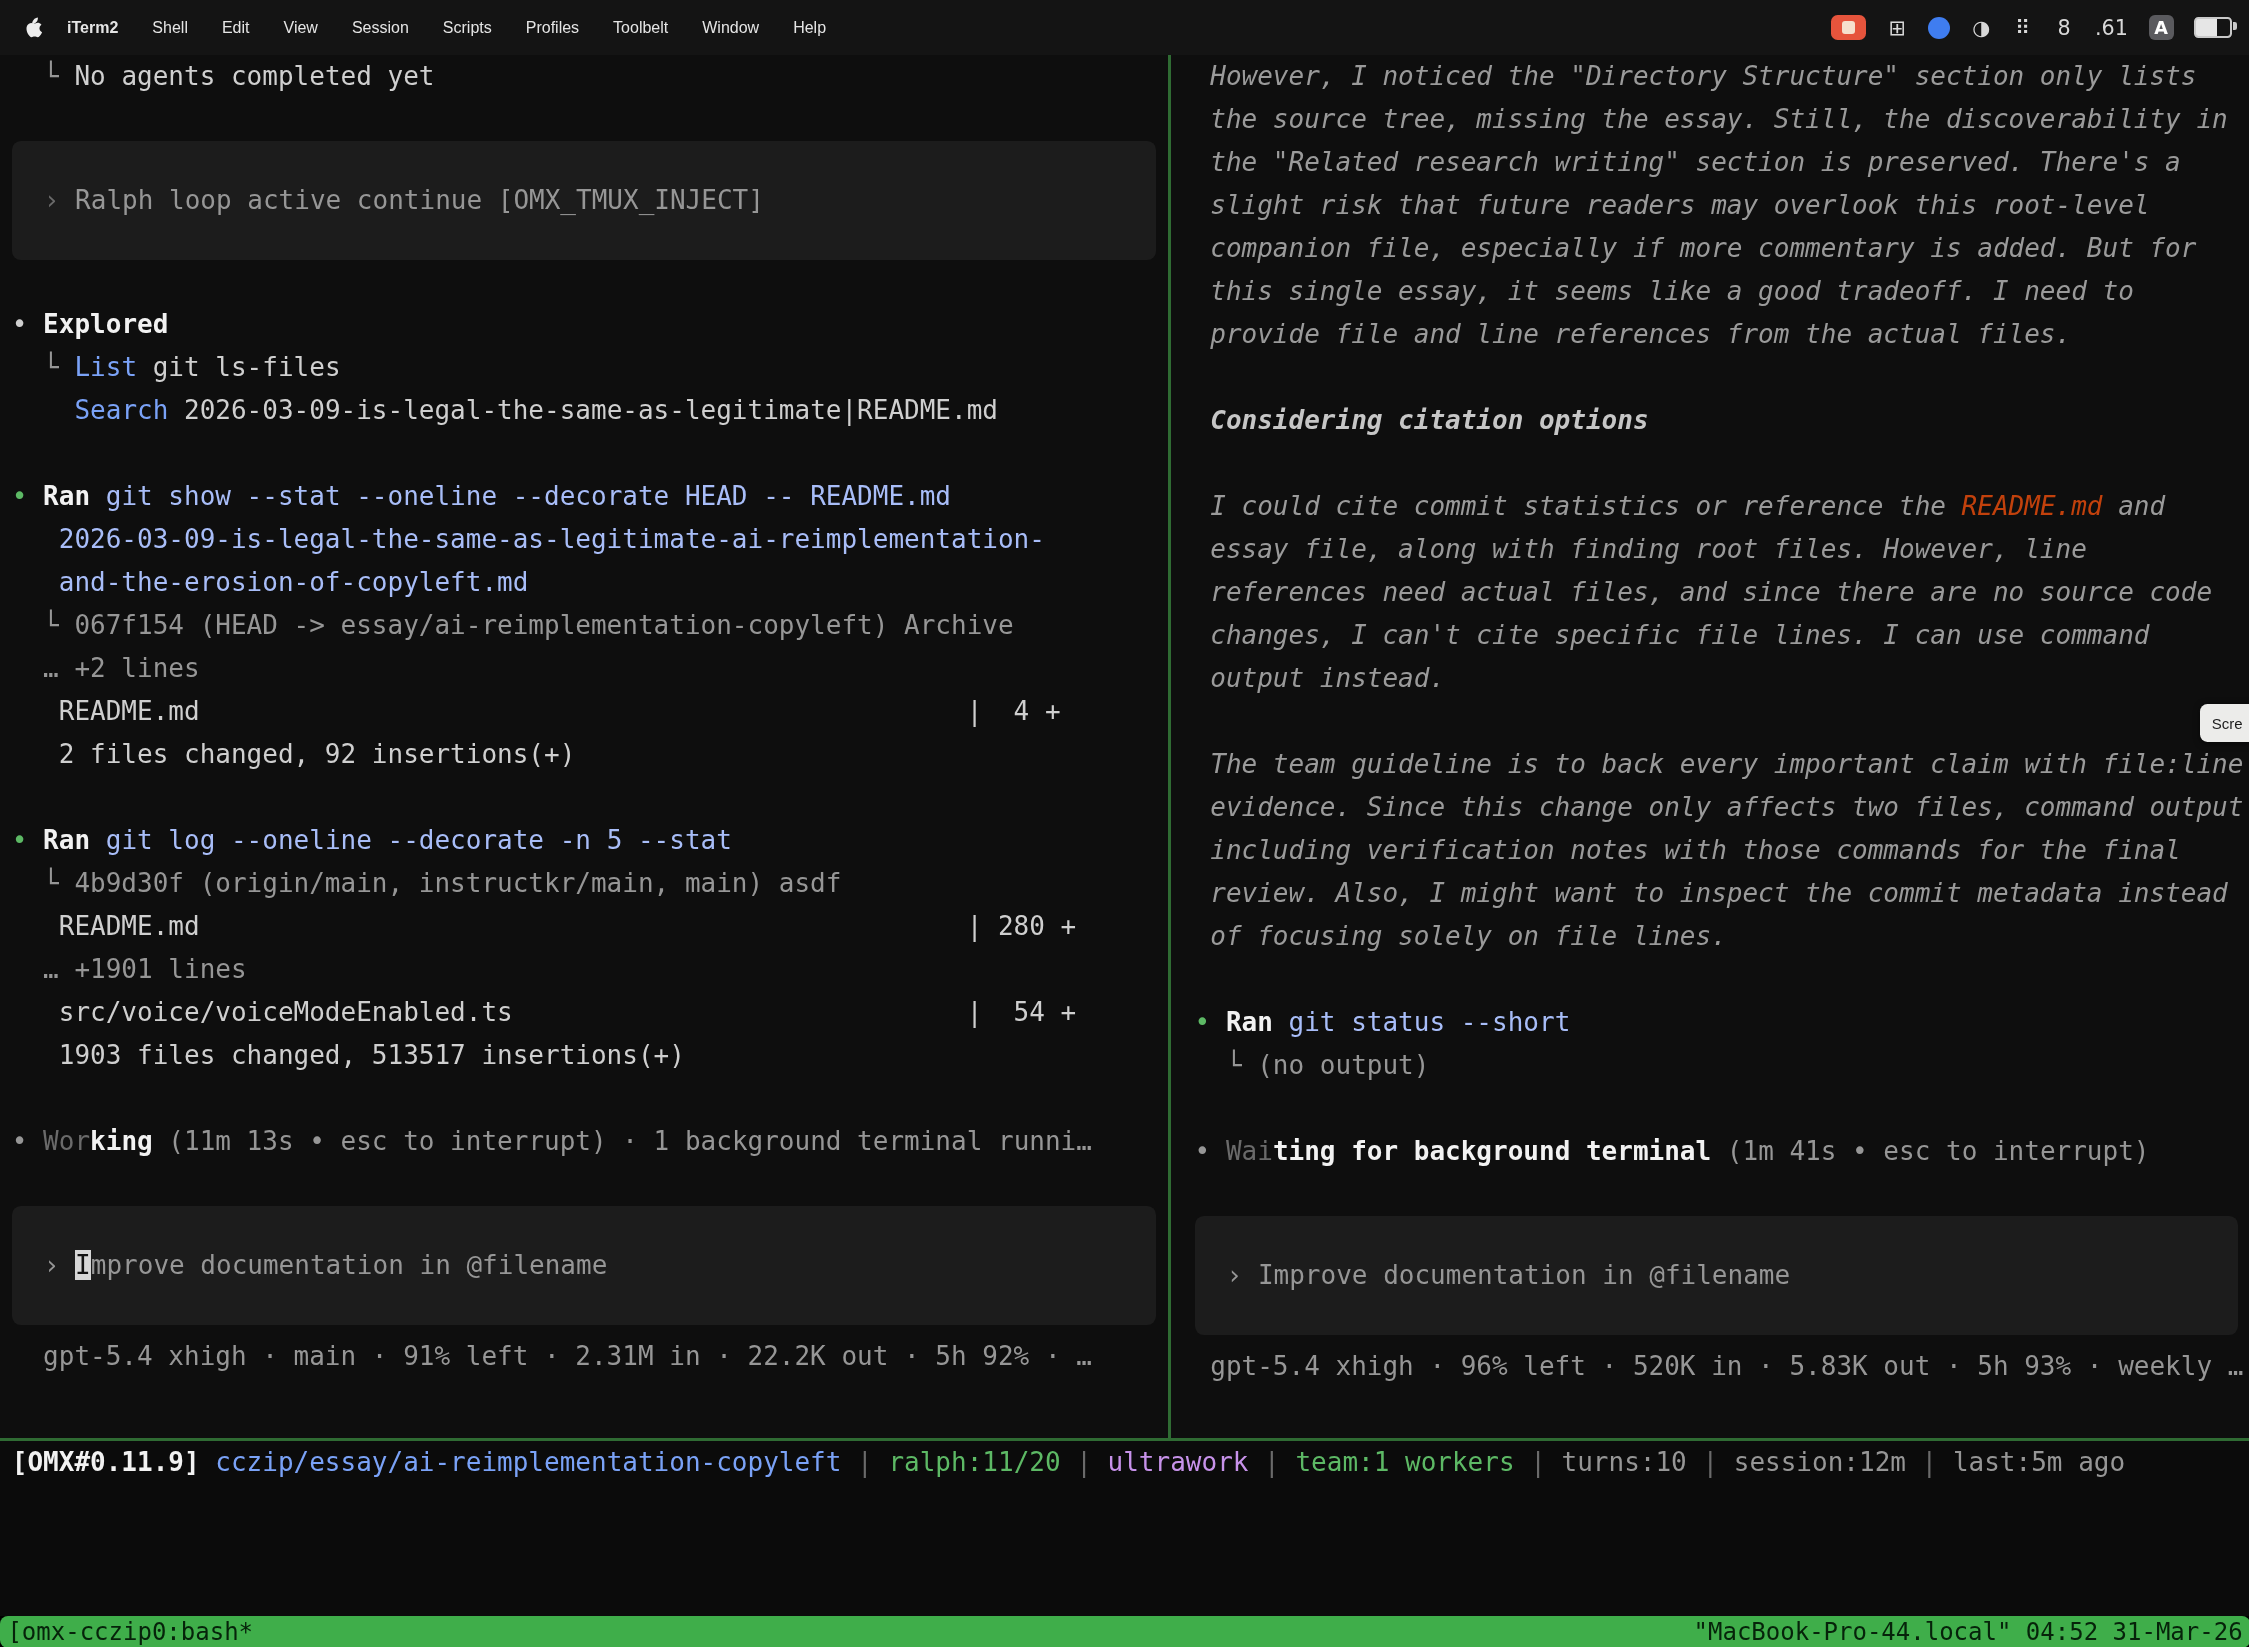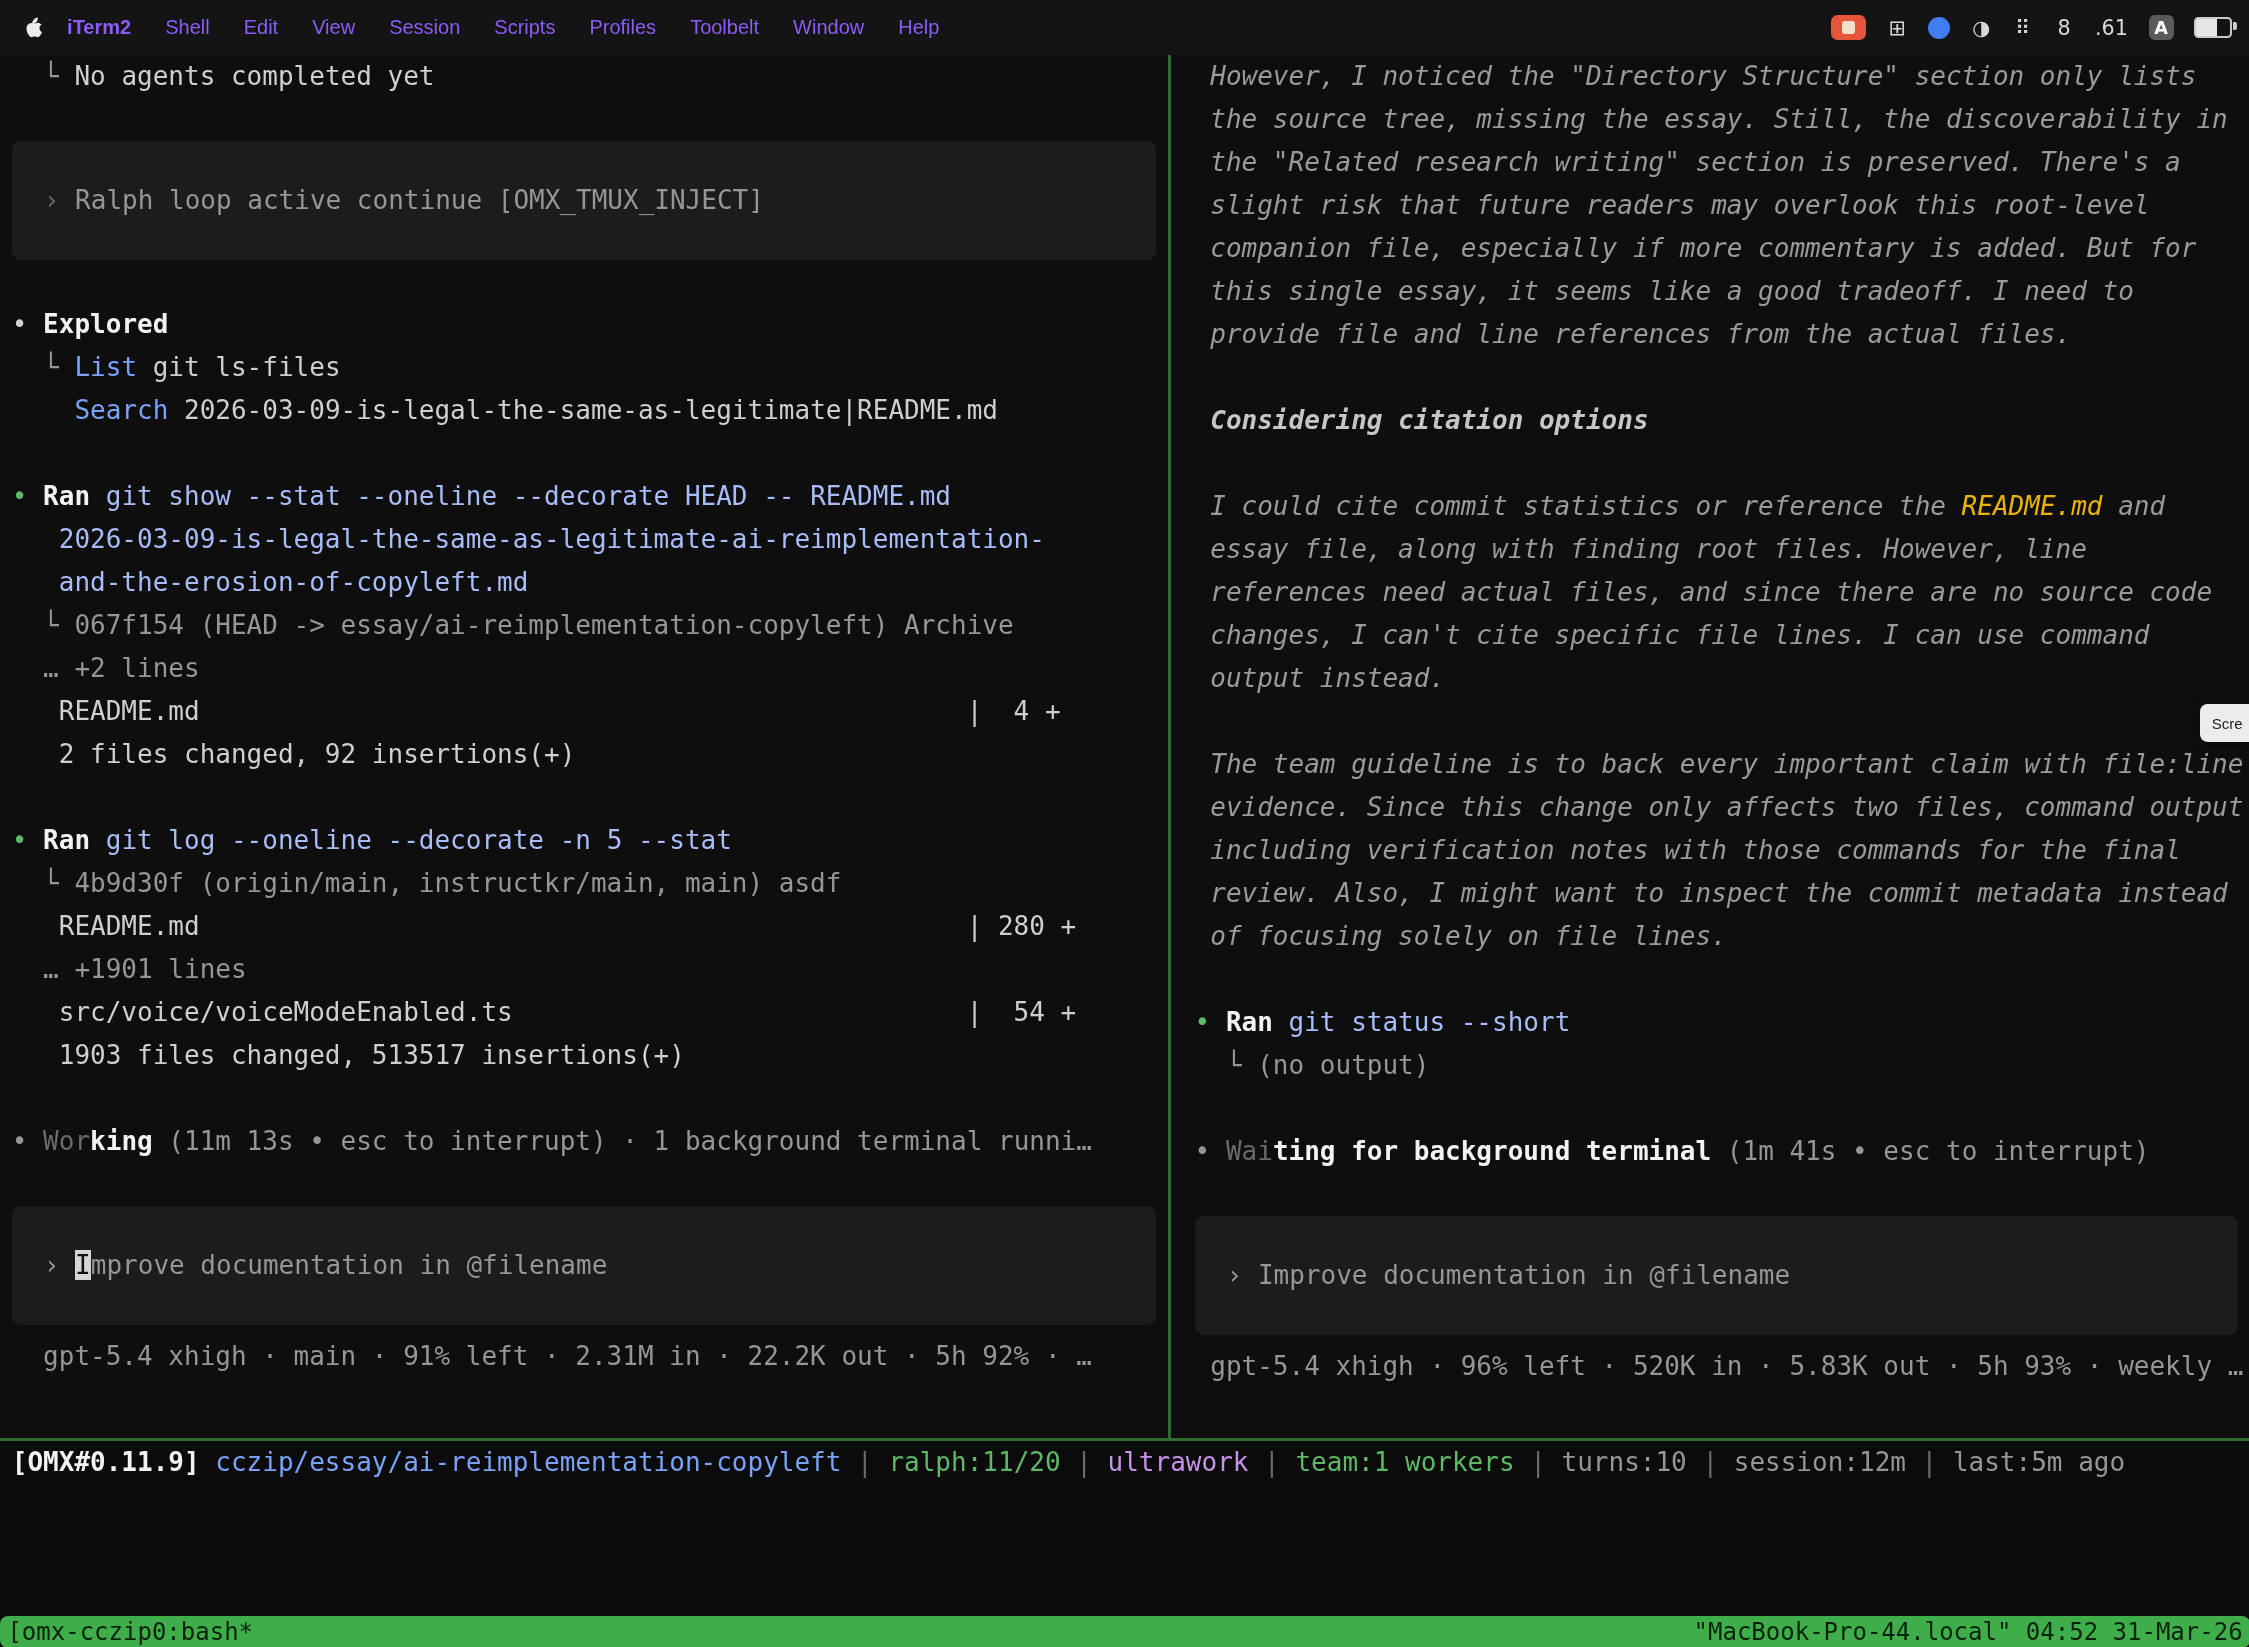--- a/index.html
+++ b/index.html
@@ -2,21 +2,21 @@
 <html style="font-size:11.8px"><head>
 <meta charset="utf-8">
 <style>
   html,body{margin:0;padding:0;background:#000;}
   .screen{width:2250px;height:1648px;position:relative;display:flex;flex-direction:column;background:#000;overflow:hidden;font-family:"Liberation Sans",sans-serif;}
 
   
   .menu-bar{height:55px;background:#141414;display:flex;align-items:center;padding-left:22px;color:#e6e6e6;flex-shrink:0;}
   .apple{display:flex;align-items:center;margin-right:7.4px;}
   .menu-items{display:flex;align-items:center;}
-  .mitem{font-size:20px;padding:0 17px;color:#8b5cf6;}
+  .mitem{font-size:16px;padding:0 17px;color:#e5e5e5;}
   .mitem.bold{font-weight:700;}
   .mb-icons{display:flex;align-items:center;gap:20.7px;margin-left:auto;padding-right:17.7px;}
   .mbicon{font-family:"DejaVu Sans",sans-serif;font-size:20.7px;color:#d8d8d8;display:flex;align-items:center;justify-content:center;min-width:20.7px;height:26.6px;}
   .ic-record{width:35px;height:25px;background:#e6543c;border-radius:6.6px;}
   .ic-record::after{content:"";width:13.3px;height:13.3px;background:#f6e0cd;border-radius:3px;margin:auto;}
   .ic-blue{width:22px;height:22px;background:#3f7df0;border-radius:50%;}
   .ic-abadge{width:25px;height:25px;background:#5a5a5e;border-radius:5.9px;color:#fff;font-size:17.7px;font-weight:700;}
   .ic-battery{width:34px;height:17.7px;border:2.2px solid #c9c9c9;border-radius:4.4px;position:relative;background:linear-gradient(90deg,#e6e6e6 0 62%,transparent 62%);}
   .ic-battery::after{content:"";position:absolute;right:-6.6px;top:3.7px;width:3.7px;height:7.4px;background:#c9c9c9;border-radius:0 2.2px 2.2px 0;}
 
@@ -45,21 +45,21 @@
   .seg-w{color:#cfcfcf;}
   .seg-bw{color:#f2f2f2;font-weight:700;}
   .seg-g{color:#969696;}
   .seg-dg{color:#6a6a6a;}
   .seg-b{color:#7aa2f7;}
   .seg-lb{color:#a8bdf8;}
   .seg-gn{color:#5db965;}
   .seg-mg{color:#c792ea;}
   .seg-ig{color:#9a9a9a;font-style:italic;}
   .seg-ibw{color:#c6c6c6;font-style:italic;font-weight:700;}
-  .seg-ib{color:#eab308;font-style:italic;}
+  .seg-ib{color:#c2410c;font-style:italic;}
   .seg-cur{background:#d6d6d6;color:#111;}
 
   
   .omx-row{height:43px;display:flex;align-items:center;padding-left:11.8px;font-family:"DejaVu Sans Mono",monospace;font-size:26px;background:#0b0b0b;flex-shrink:0;}
   .omx-row .tline{height:43px;line-height:43px;}
   .filler{flex:1;background:#0b0b0b;}
   .tmux-bar{height:32px;background:#3fae4a;display:flex;align-items:center;justify-content:space-between;padding:0 7.4px;font-family:"DejaVu Sans Mono",monospace;font-size:24px;color:#06230a;flex-shrink:0;border-radius:8px;}
 
   
   .screen-btn{position:absolute;top:704px;right:0;height:38px;background:#ececea;color:#1c1c1c;font-size:15px;display:flex;align-items:center;padding:0 7.4px 0 11.8px;border-radius:7.4px 0 0 7.4px;box-shadow:0 1.5px 5.9px rgba(0,0,0,.5);}

